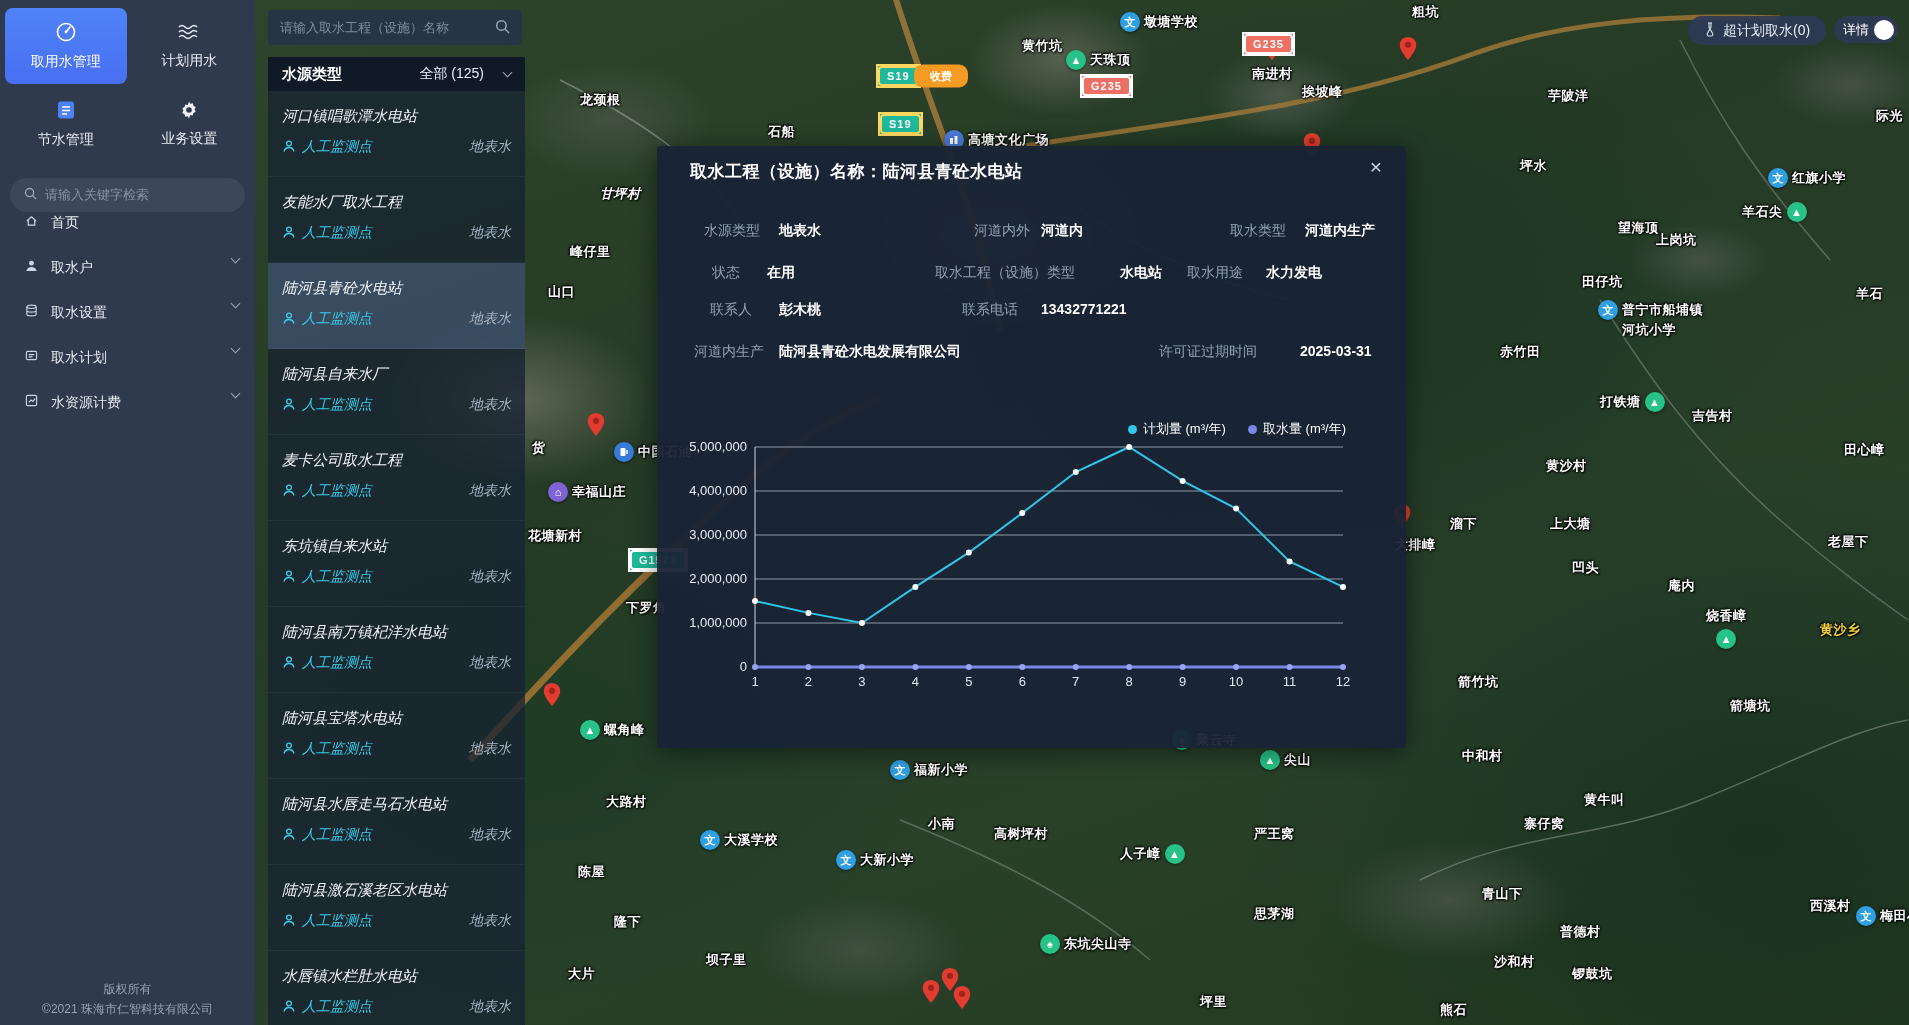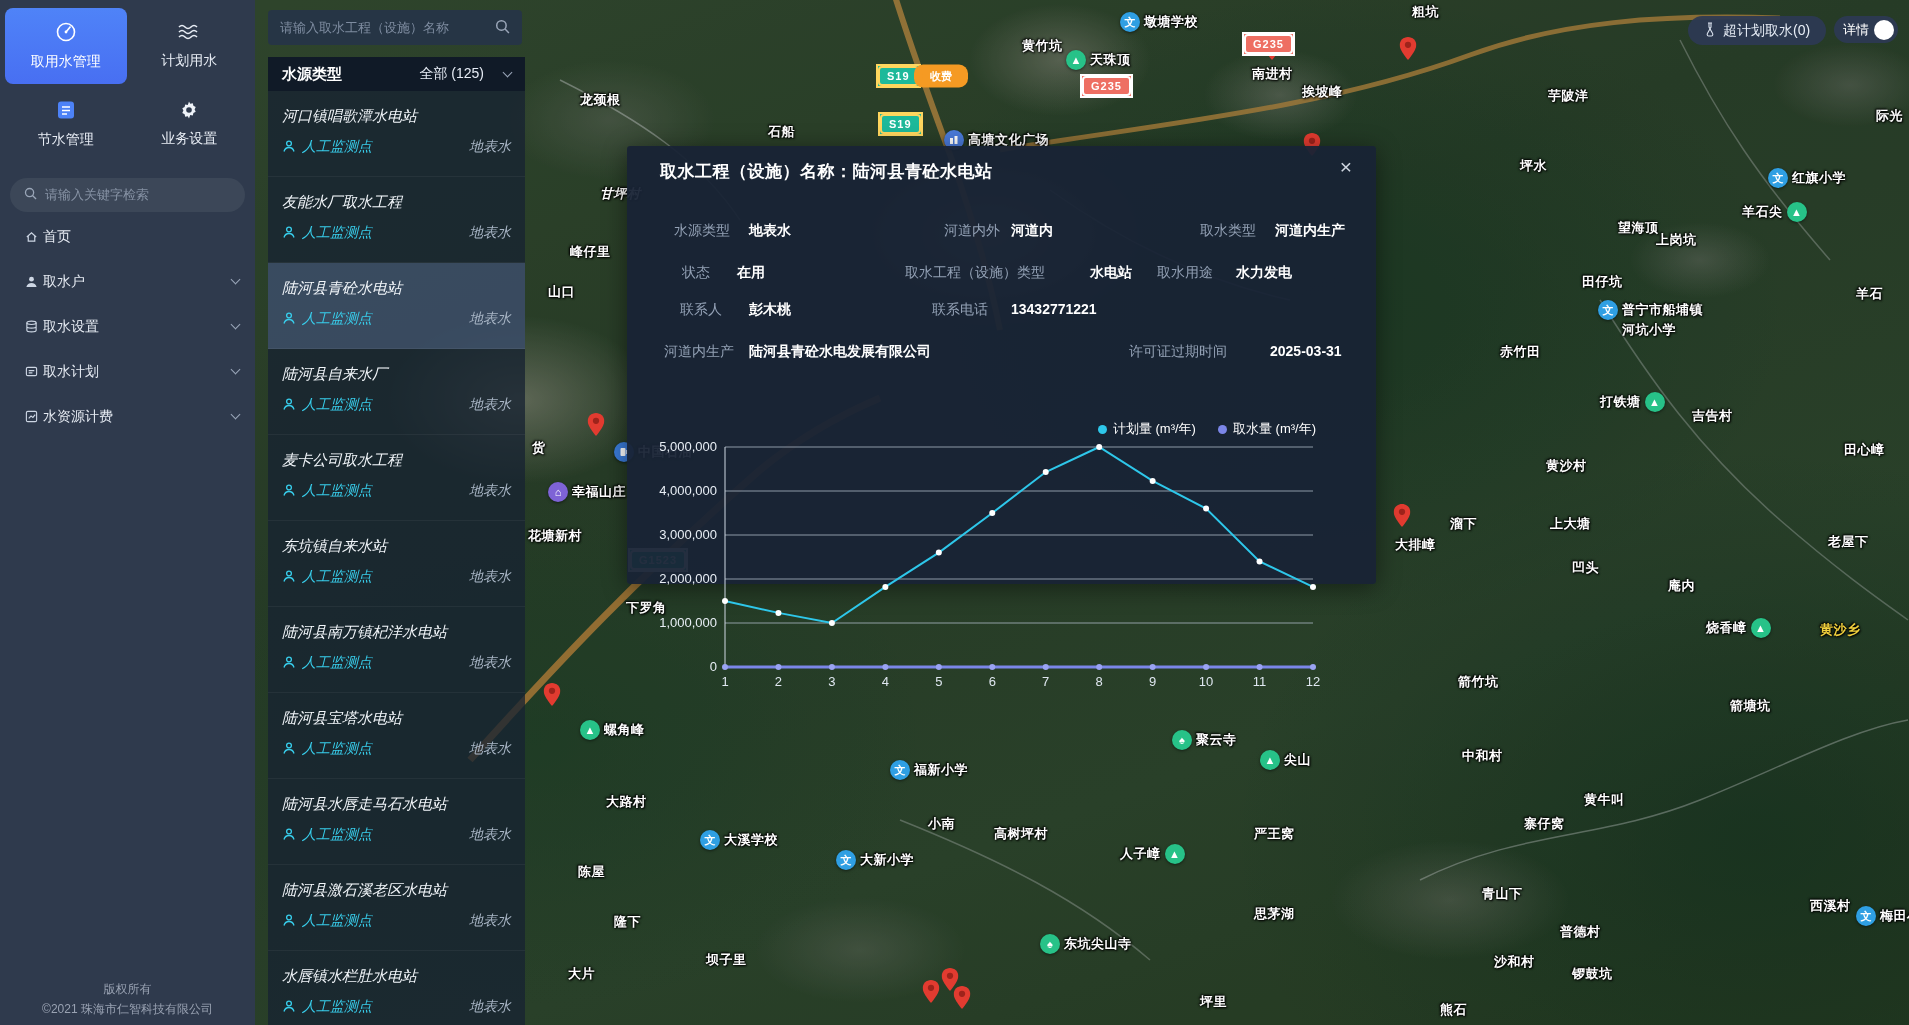--- a/index.html
+++ b/index.html
@@ -60,21 +60,21 @@
   #app-grid { position:absolute; left:5px; top:8px; width:245px;
     display:grid; grid-template-columns:1fr 1fr; grid-auto-rows:76px; gap:2px; }
   .app-tile { display:flex; flex-direction:column; align-items:center;
     justify-content:center; gap:7px; border-radius:8px; cursor:pointer;
     color:#e8edf5; font-size:14px; }
   .app-tile.active { background:linear-gradient(180deg,#4f83f8,#486ff2); color:#fff; }
   #side-search { position:absolute; left:10px; top:178px; width:235px; height:34px;
     background:#3c4758; border-radius:17px; display:flex; align-items:center;
     gap:8px; padding:0 14px; color:#8793a5; font-size:13px; }
   #side-menu { position:absolute; left:0; top:214px; width:255px; }
-  .menu-item { height:45px; display:flex; align-items:center; gap:4px;
+  .menu-item { height:45px; display:flex; align-items:flex-start; gap:12px;
     padding:0 16px 0 24px; color:#e6ebf3; font-size:14px; cursor:pointer; }
   .menu-item.active { background:#3e6cf4; color:#fff; }
   .menu-item .mi-ic { width:15px; display:flex; justify-content:center; }
   .menu-item .mi-label { flex:1; }
   .chev { width:7px; height:7px; border-right:1.5px solid #9aa6ba;
     border-bottom:1.5px solid #9aa6ba; transform:rotate(45deg); margin-top:-4px; }
   #side-footer { position:absolute; left:0; bottom:6px; width:255px;
     text-align:center; color:#99a2b2; font-size:12px; line-height:20px; }
 
   
@@ -100,21 +100,21 @@
   #overplan-btn { position:absolute; left:1688px; top:16px; height:29px; z-index:8;
     background:rgba(44,58,84,.92); border-radius:15px; display:flex; align-items:center;
     gap:7px; padding:0 16px; color:#e8eef7; font-size:14px; cursor:pointer; }
   #detail-toggle { position:absolute; left:1834px; top:16px; width:64px; height:27px;
     z-index:8; background:rgba(44,58,84,.92); border-radius:14px; display:flex;
     align-items:center; padding:0 4px 0 9px; color:#fff; font-size:13px; cursor:pointer; }
   #detail-toggle .knob { margin-left:auto; width:20px; height:20px; border-radius:50%;
     background:#fff; }
 
   
-  #modal { position:absolute; left:627px; top:146px; width:749px; height:438px;
+  #modal { position:absolute; left:657px; top:146px; width:749px; height:602px;
     background:rgba(24,35,53,.95); border-radius:3px; z-index:7;
     box-shadow:0 4px 24px rgba(0,0,0,.45);padding-left:37px; }
   #modal-title { position:absolute; left:33px; top:14px; color:#fff; font-size:17px;
     font-weight:bold; letter-spacing:.5px; }
   #modal-close { position:absolute; right:24px; top:10px; color:#cfd6e0; font-size:21px;
     cursor:pointer; line-height:1; }
   .fl { position:absolute; color:#93a1b5; font-size:14px; line-height:20px; }
   .fv { position:absolute; color:#fff; font-size:14px; font-weight:bold; line-height:20px; }
   .f0l{left:47px;top:74px}  .f0v{left:122px;top:74px}
   .f1l{left:317px;top:74px} .f1v{left:384px;top:74px}
@@ -261,21 +261,21 @@
       </div>
       <div class="mk text" style="left: 1828px; top: 542px;">
         <span class="maplabel">老屋下</span>
       </div>
       <div class="mk text" style="left: 1572px; top: 568px;">
         <span class="maplabel">凹头</span>
       </div>
       <div class="mk text" style="left: 1668px; top: 586px;">
         <span class="maplabel">庵内</span>
       </div>
-      <div class="mk mountain_r" style="left: 1706px; top: 628px;">
+      <div class="mk mountain_r" style="left: 1706px; top: 628px; flex-direction: column;">
         <span class="maplabel">烧香嶂</span>
         <span class="poi poi-mountain">
           <span class="g">▲</span>
         </span>
       </div>
       <div class="mk text" style="left: 1820px; top: 630px;">
         <span class="maplabel" style="color: rgb(242, 209, 61);">黄沙乡</span>
       </div>
       <div class="mk text" style="left: 1458px; top: 682px;">
         <span class="maplabel">箭竹坑</span>

